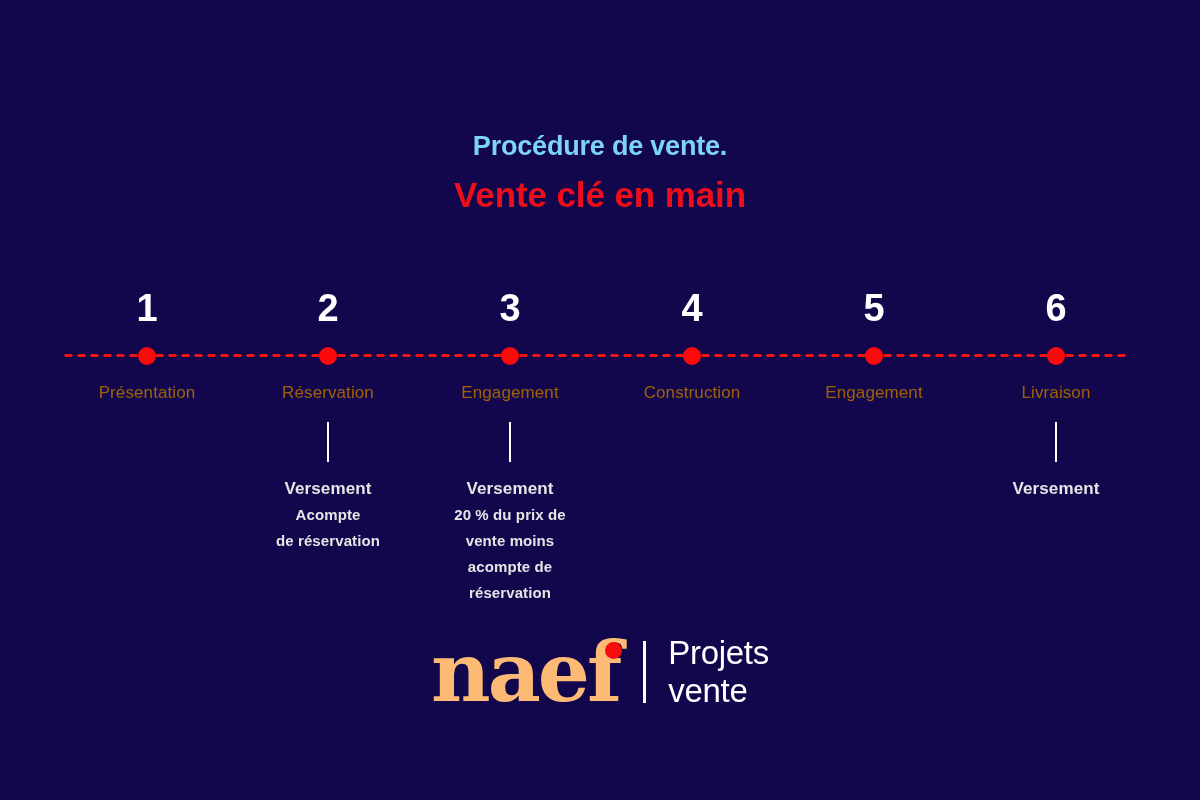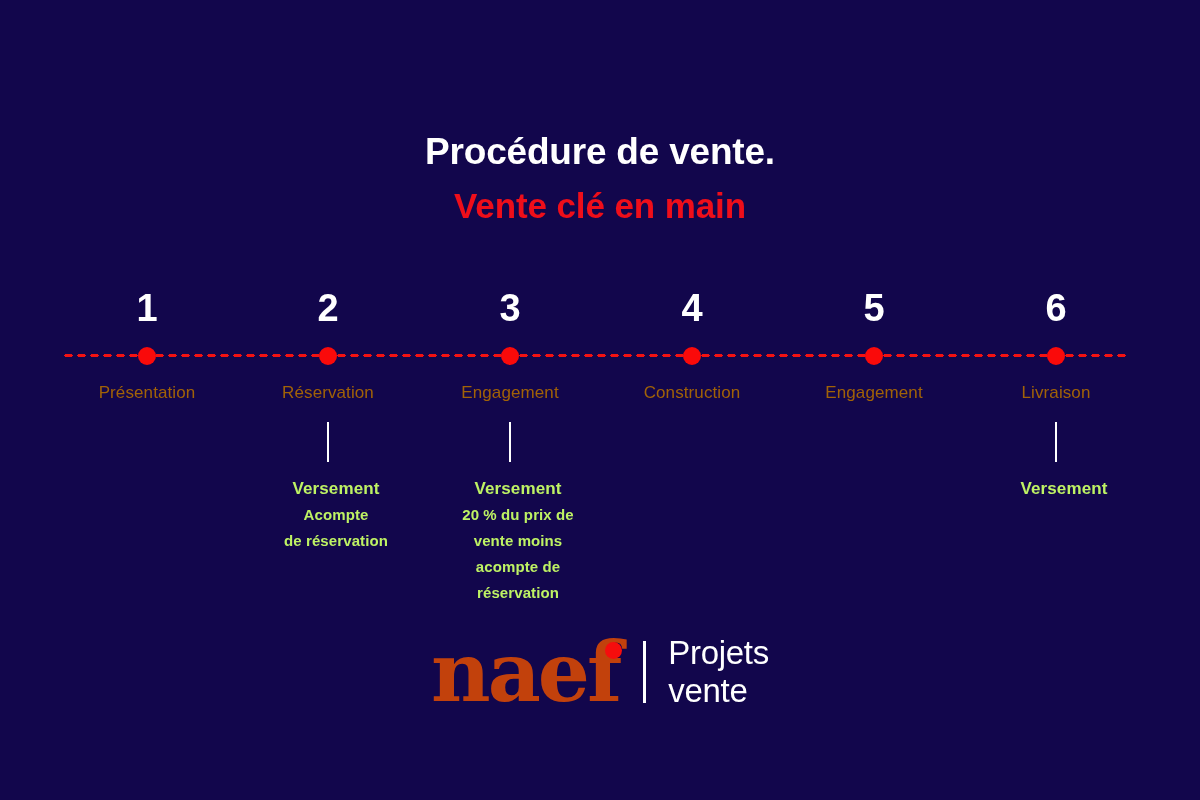--- a/index.html
+++ b/index.html
@@ -25,23 +25,23 @@
 
   
   .header {
     position: absolute;
     top: 132px;
     left: 0;
     width: 1200px;
     text-align: center;
   }
   .title {
-    font-size: 37px;
-    font-weight: 700;
-    color: #ffffff;
+    font-size: 27px;
+    font-weight: 700;
+    color: #7dd3fc;
     letter-spacing: -0.2px;
     line-height: 1.1;
     margin: 0;
   }
   .subtitle {
     margin: 14px 0 0 0;
     font-size: 35px;
     font-weight: 700;
     color: #ee0e1a;
     letter-spacing: -0.1px;
@@ -128,25 +128,25 @@
     left: 50%;
     margin-left: -1px;
     width: 2px;
     height: 40px;
     background: #ffffff;
   }
 
   .payment-text {
     position: absolute;
     top: 476px;
-    left: 8px;
+    left: 0;
     width: 200px;
     text-align: center;
     line-height: 26px;
-    color: #bef264;
+    color: #e5e5e5;
   }
   .payment-heading {
     display: block;
     font-size: 17px;
     font-weight: 700;
     letter-spacing: 0.1px;
   }
   .payment-detail {
     display: block;
     font-size: 15px;
@@ -170,21 +170,21 @@
     display: flex;
     align-items: center;
     height: 96px;
   }
   .logo-mark {
     position: relative;
     font-family: "DejaVu Serif", "Liberation Serif", serif;
     font-weight: 700;
     font-size: 82px;
     line-height: 96px;
-    color: #c2410c;
+    color: #fdba74;
     letter-spacing: -3px;
     padding-right: 4px;
   }
   .logo-mark .logo-dot {
     position: absolute;
     top: 18px;
     right: 1px;
     width: 17px;
     height: 17px;
     border-radius: 50%;

